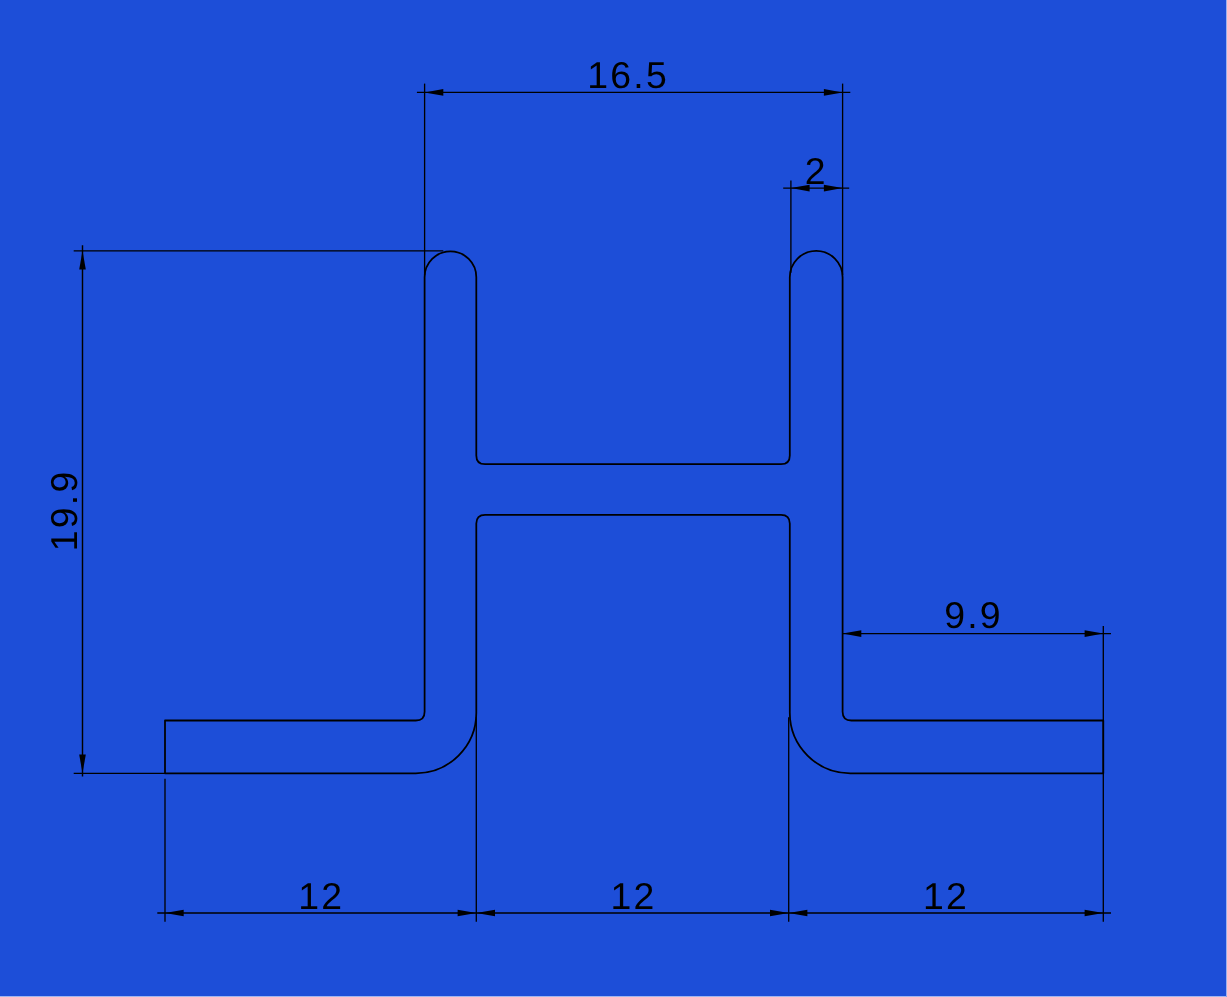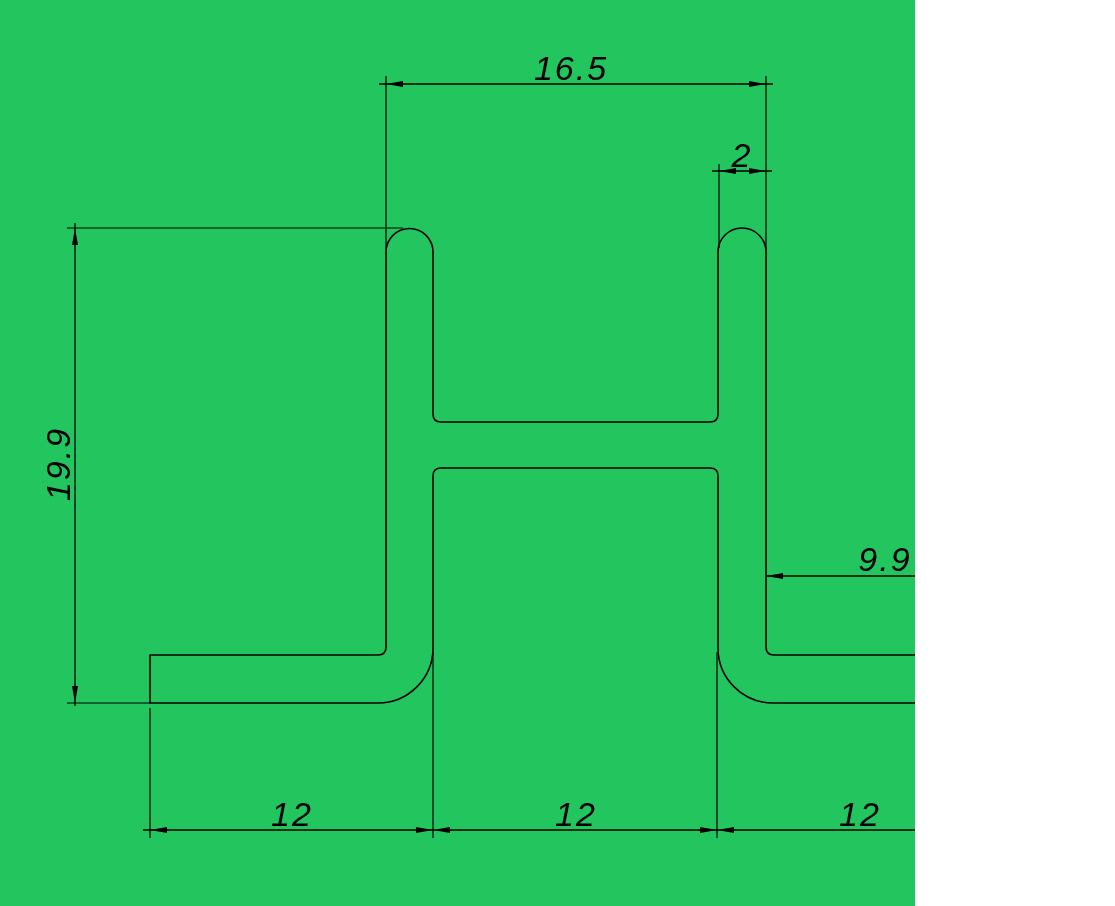--- a/index.html
+++ b/index.html
@@ -1,16 +1,16 @@
 <!DOCTYPE html>
 <html><head>
 <meta charset="utf-8">
 <style>
   html,body{margin:0;padding:0;background:#ffffff;}
-  #stage{position:relative;width:915px;height:906px;background:#22c55e;overflow:hidden;font-style:italic;}
+  #stage{position:relative;width:1115px;height:906px;background:#1d4ed8;overflow:hidden;}
   svg{display:block;}
   .profile{stroke:#000000;stroke-width:1.6;fill:none;stroke-linejoin:round;}
   .dimline{stroke:#000000;stroke-width:1.3;fill:none;}
   .extline{stroke:#000000;stroke-width:1.2;fill:none;}
   .arrow{fill:#000000;stroke:none;}
   .dimtext{
     font-family:"Liberation Sans", sans-serif;
     font-size:34px;
     fill:#000000;
     letter-spacing:2px;

